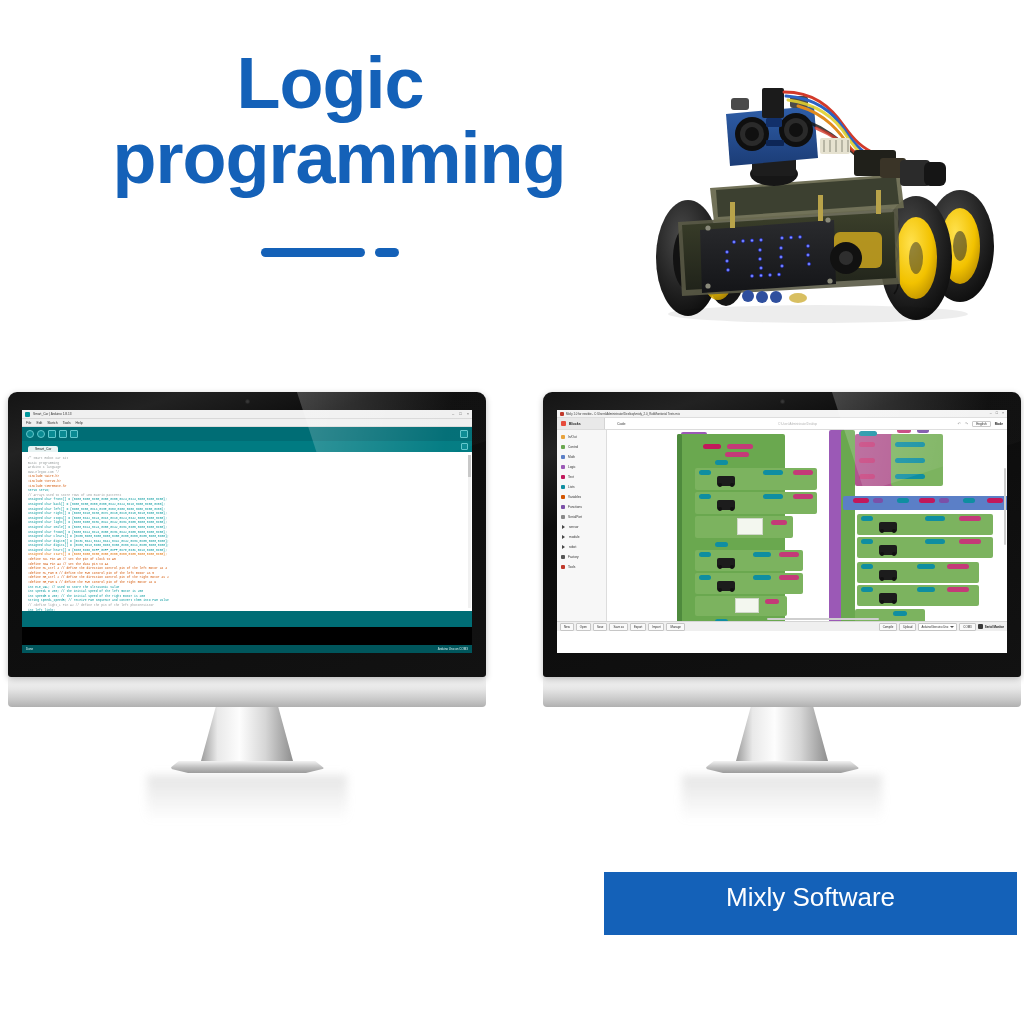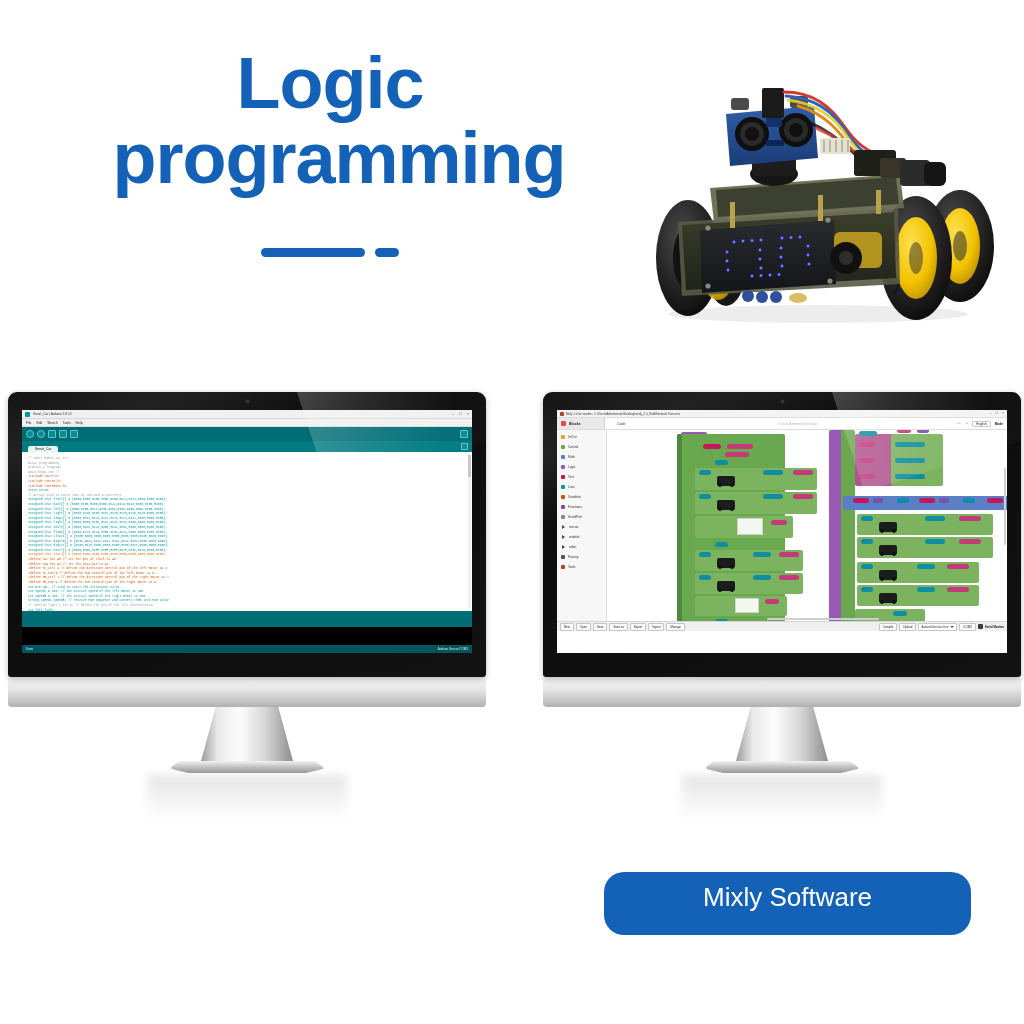--- a/index.html
+++ b/index.html
@@ -158,21 +158,21 @@
     position: absolute;
     background: #1461B8;
     color: #ffffff;
     text-align: center;
     font-weight: 400;
     font-size: 26px;
     line-height: 1.28;
     padding: 9px 10px 11px;
   }
   .caption.left  { left: 68px;  top: 872px; width: 367px; }
-  .caption.right { left: 604px; top: 872px; width: 367px; padding-bottom: 21px; border-radius: 20px; }
+  .caption.right { left: 604px; top: 872px; width: 413px; padding-bottom: 21px; }
 </style>
 </head>
 <body>
 
 <div id="root">
 
   <div class="headline">
     <span class="l1">Logic</span>
     <span class="l2">programming</span>
   </div>

